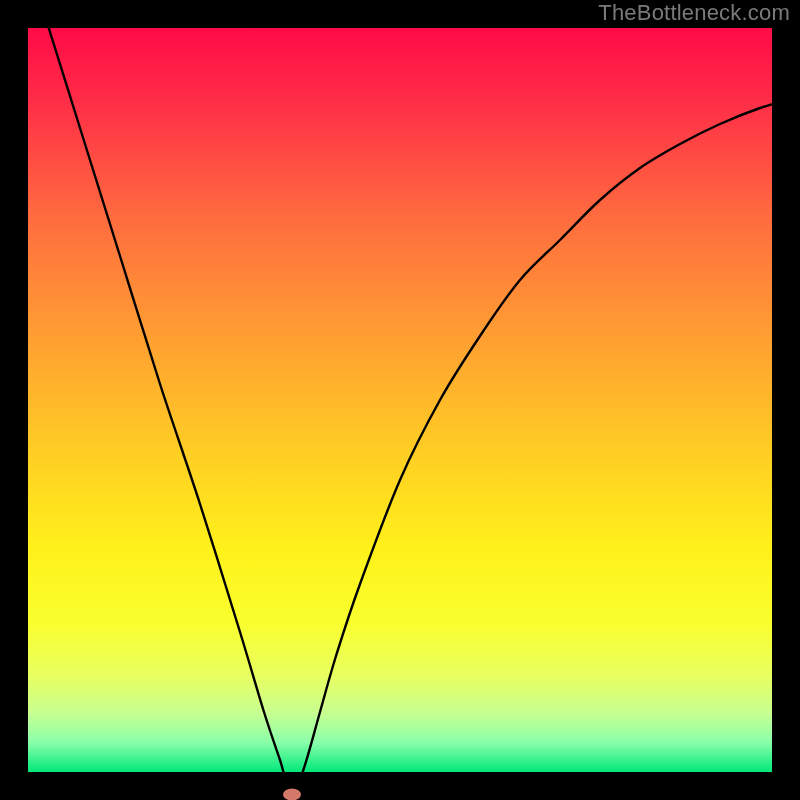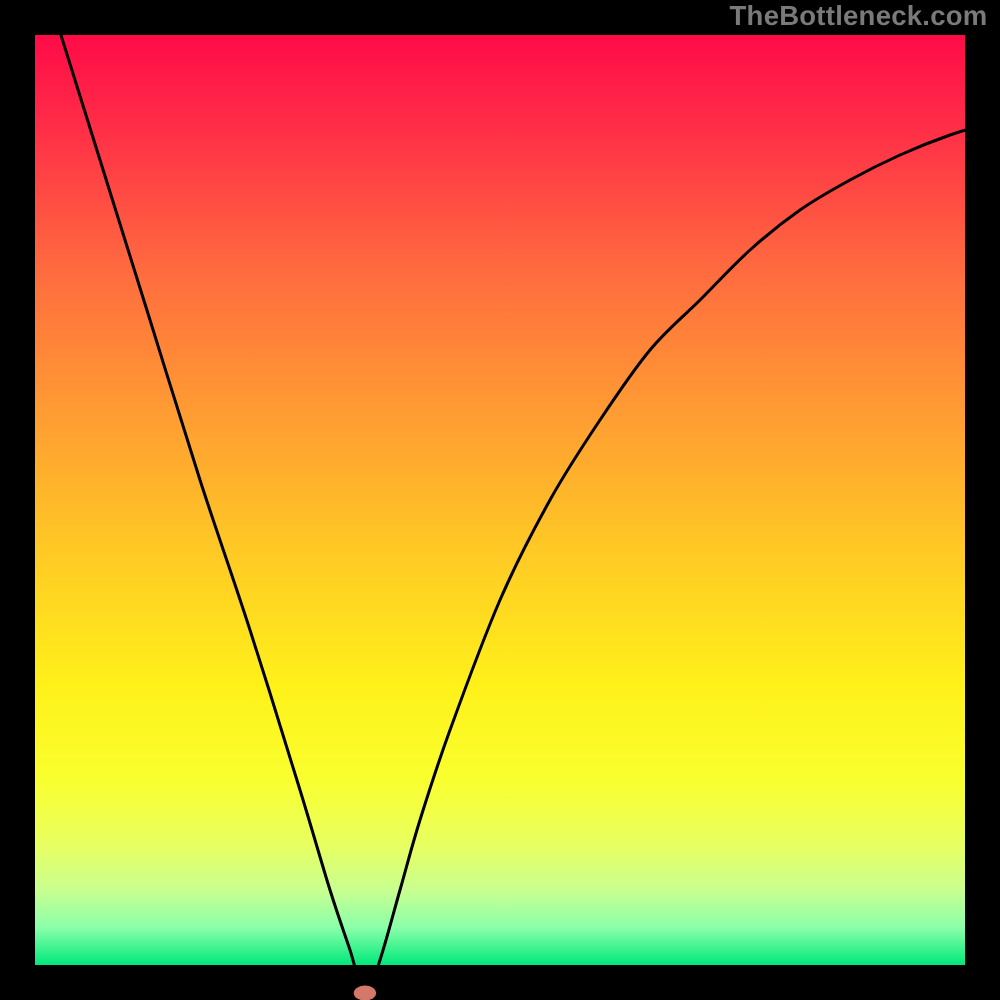--- a/index.html
+++ b/index.html
@@ -15,21 +15,21 @@
     position: relative;
     width: 800px;
     height: 800px;
   }
   .watermark {
     position: absolute;
     top: 0px;
     right: 10px;
     color: #7a7a7a;
     font-size: 22px;
-    font-weight: 700;
+    font-weight: 400;
     letter-spacing: 0.2px;
     z-index: 10;
     user-select: none;
   }
   svg {
     display: block;
     position: absolute;
     top: 0;
     left: 0;
   }

